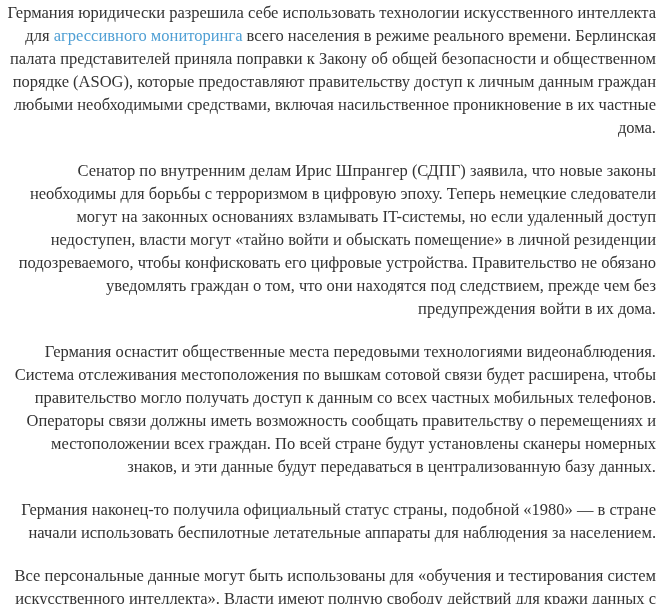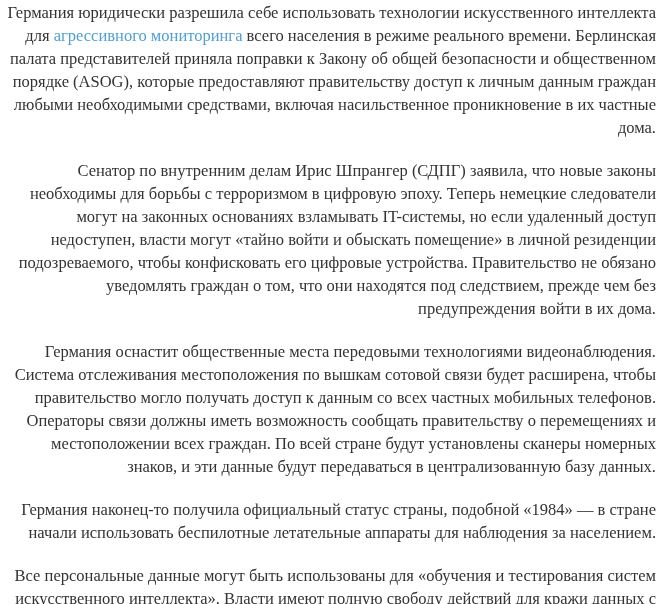--- a/index.html
+++ b/index.html
@@ -34,17 +34,17 @@
 <div class="article">
 
   <p class="para">
     <span>Германия юридически разрешила себе использовать технологии искусственного интеллекта для </span><a class="inline-link" href="#">агрессивного мониторинга</a><span> всего населения в режиме реального времени. Берлинская палата представителей приняла поправки к Закону об общей безопасности и общественном порядке (ASOG), которые предоставляют правительству доступ к личным данным граждан любыми необходимыми средствами, включая насильственное проникновение в их частные дома.</span>
   </p>
 
   <p class="para">Сенатор по внутренним делам Ирис Шпрангер (СДПГ) заявила, что новые законы необходимы для борьбы с терроризмом в цифровую эпоху. Теперь немецкие следователи могут на законных основаниях взламывать IT-системы, но если удаленный доступ недоступен, власти могут «тайно войти и обыскать помещение» в личной резиденции подозреваемого, чтобы конфисковать его цифровые устройства. Правительство не обязано уведомлять граждан о том, что они находятся под следствием, прежде чем без предупреждения войти в их дома.</p>
 
   <p class="para">Германия оснастит общественные места передовыми технологиями видеонаблюдения. Система отслеживания местоположения по вышкам сотовой связи будет расширена, чтобы правительство могло получать доступ к данным со всех частных мобильных телефонов. Операторы связи должны иметь возможность сообщать правительству о перемещениях и местоположении всех граждан. По всей стране будут установлены сканеры номерных знаков, и эти данные будут передаваться в централизованную базу данных.</p>
 
-  <p class="para">Германия наконец-то получила официальный статус страны, подобной «1984» — в стране начали использовать беспилотные летательные аппараты для наблюдения за населением.</p>
+  <p class="para">Германия наконец-то получила официальный статус страны, подобной «1980» — в стране начали использовать беспилотные летательные аппараты для наблюдения за населением.</p>
 
   <p class="para">Все персональные данные могут быть использованы для «обучения и тестирования систем искусственного интеллекта». Власти имеют полную свободу действий для кражи данных с общедоступных веб-сайтов с целью сбора биометрических данных для сравнения лиц и голосов. Правительство внедрит автоматизированное программное обеспечение для распознавания лиц, которое позволит ему мгновенно идентифицировать граждан. База данных будет интегрирована в общенациональную платформу наблюдения.</p>
 
 </div>
 
 </body></html>

